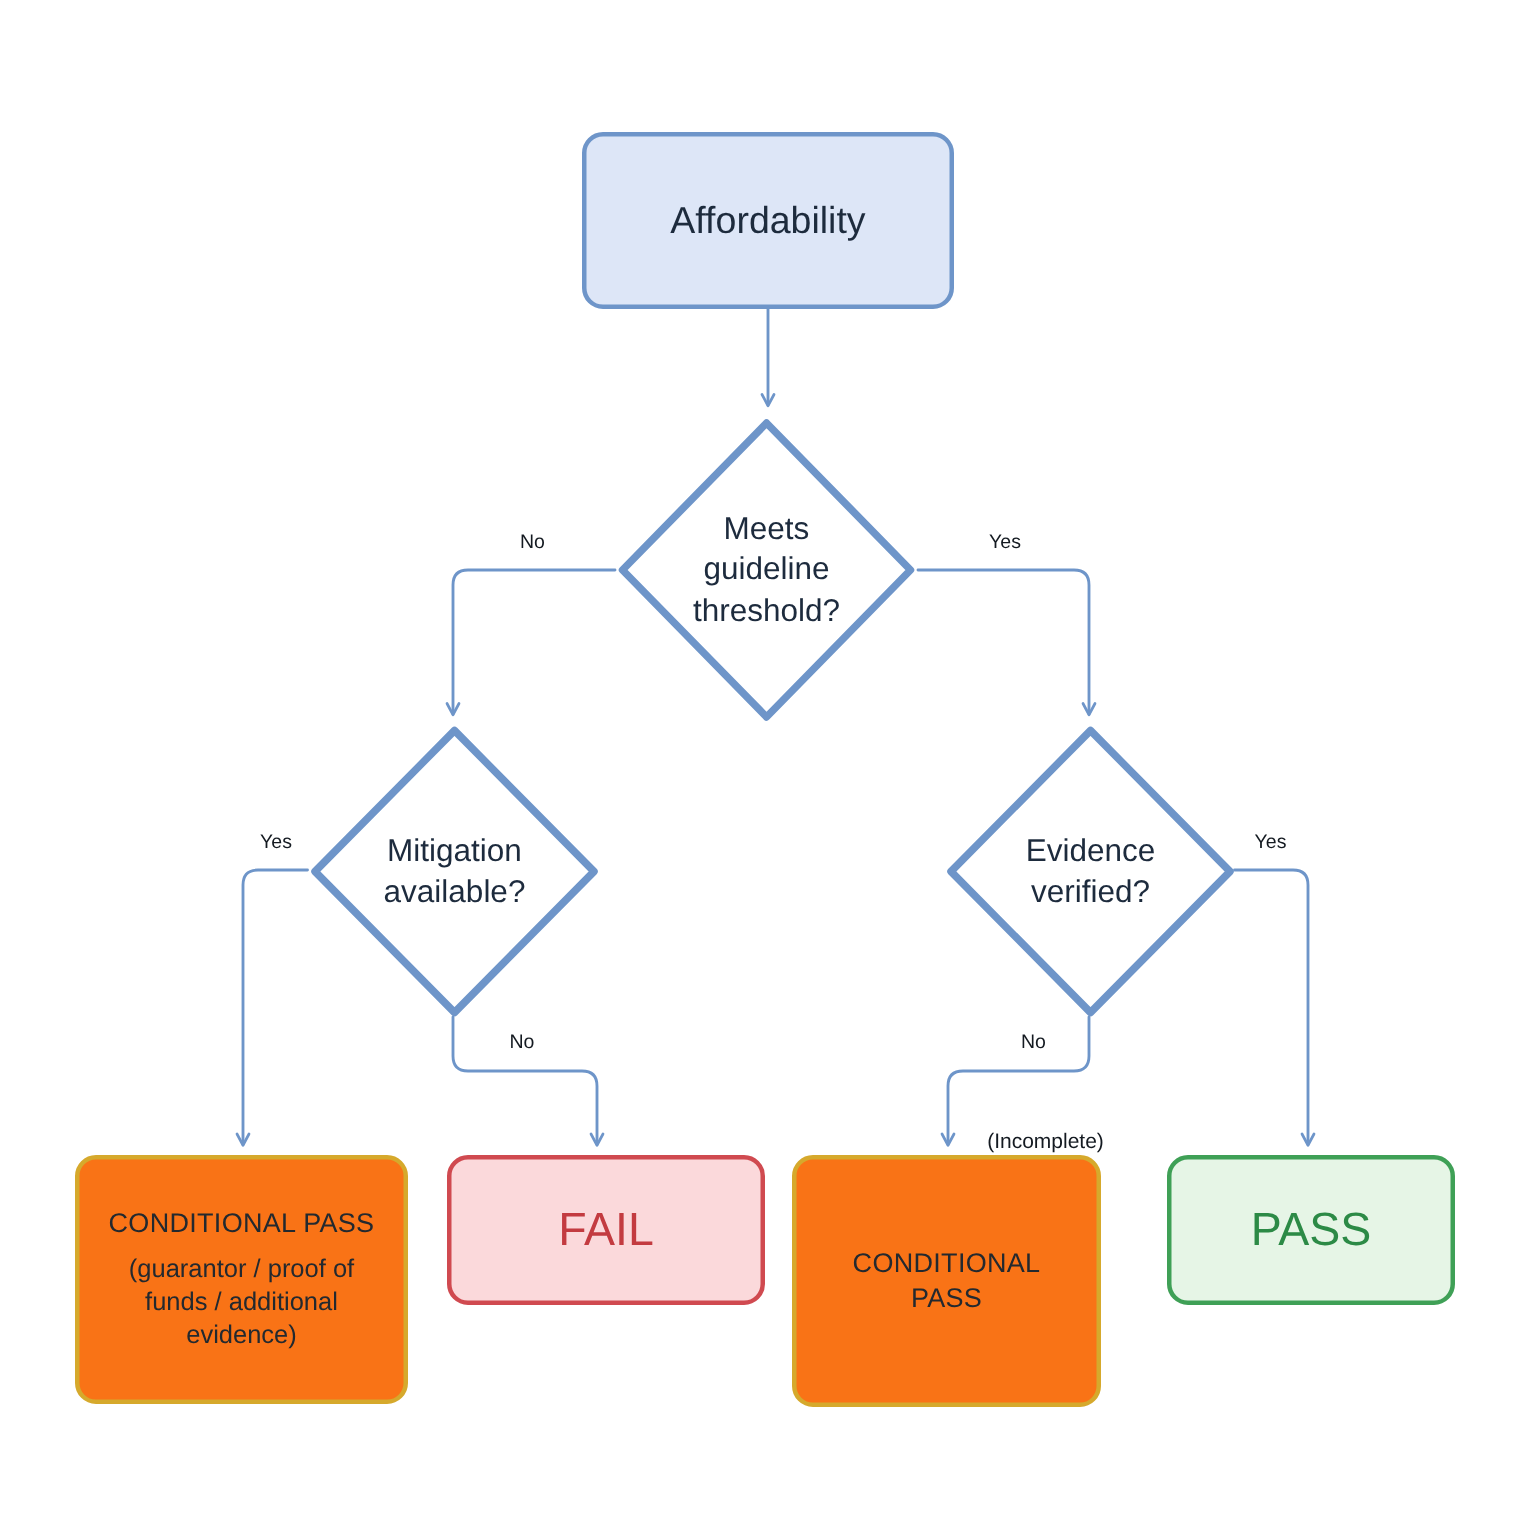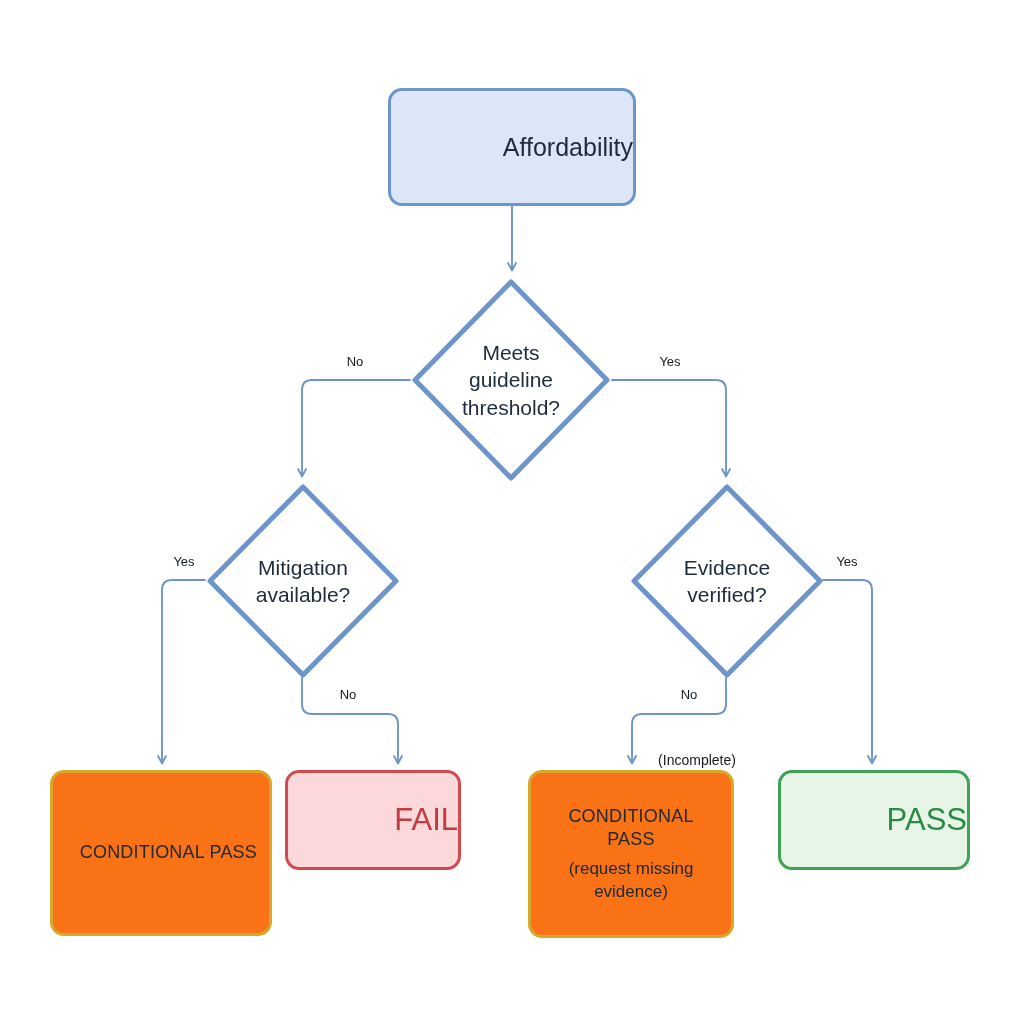--- a/index.html
+++ b/index.html
@@ -25,21 +25,21 @@
     left: 0;
     top: 0;
     width: 1024px;
     height: 1024px;
   }
   .node {
     position: absolute;
     box-sizing: border-box;
     display: flex;
     flex-direction: column;
-    align-items: flex-end;
+    align-items: center;
     justify-content: center;
     text-align: center;
   }
   
   .rect {
     border-width: 3px;
     border-style: solid;
     border-radius: 14px;
   }
   .rect.start {
@@ -186,29 +186,29 @@
     <div class="dlabel">
       <div>
         <div>Mitigation</div>
         <div>available?</div>
       </div>
     </div>
   </div>
 
   <div class="node rect cond" style="left:50px; top:770px; width:222px; height:166px; padding:6px 12px;">
     <div class="cond-title">CONDITIONAL PASS</div>
-  </div>
-
-  <div class="node rect fail" style="left:285px; top:770px; width:176px; height:100px;">
+    <div class="cond-sub">(guarantor / proof of funds / additional evidence)</div>
+  </div>
+
+  <div class="node rect fail" style="left:298px; top:770px; width:212px; height:100px;">
     <div>FAIL</div>
   </div>
 
   <div class="node rect cond" style="left:528px; top:770px; width:206px; height:168px; padding:6px 12px;">
     <div class="cond-title">CONDITIONAL PASS</div>
-    <div class="cond-sub">(request missing evidence)</div>
   </div>
 
   <div class="node rect pass" style="left:778px; top:770px; width:192px; height:100px;">
     <div>PASS</div>
   </div>
 
   <div class="edge-label" style="left:355px; top:361px;">No</div>
 
   <div class="edge-label" style="left:670px; top:361px;">Yes</div>
 

